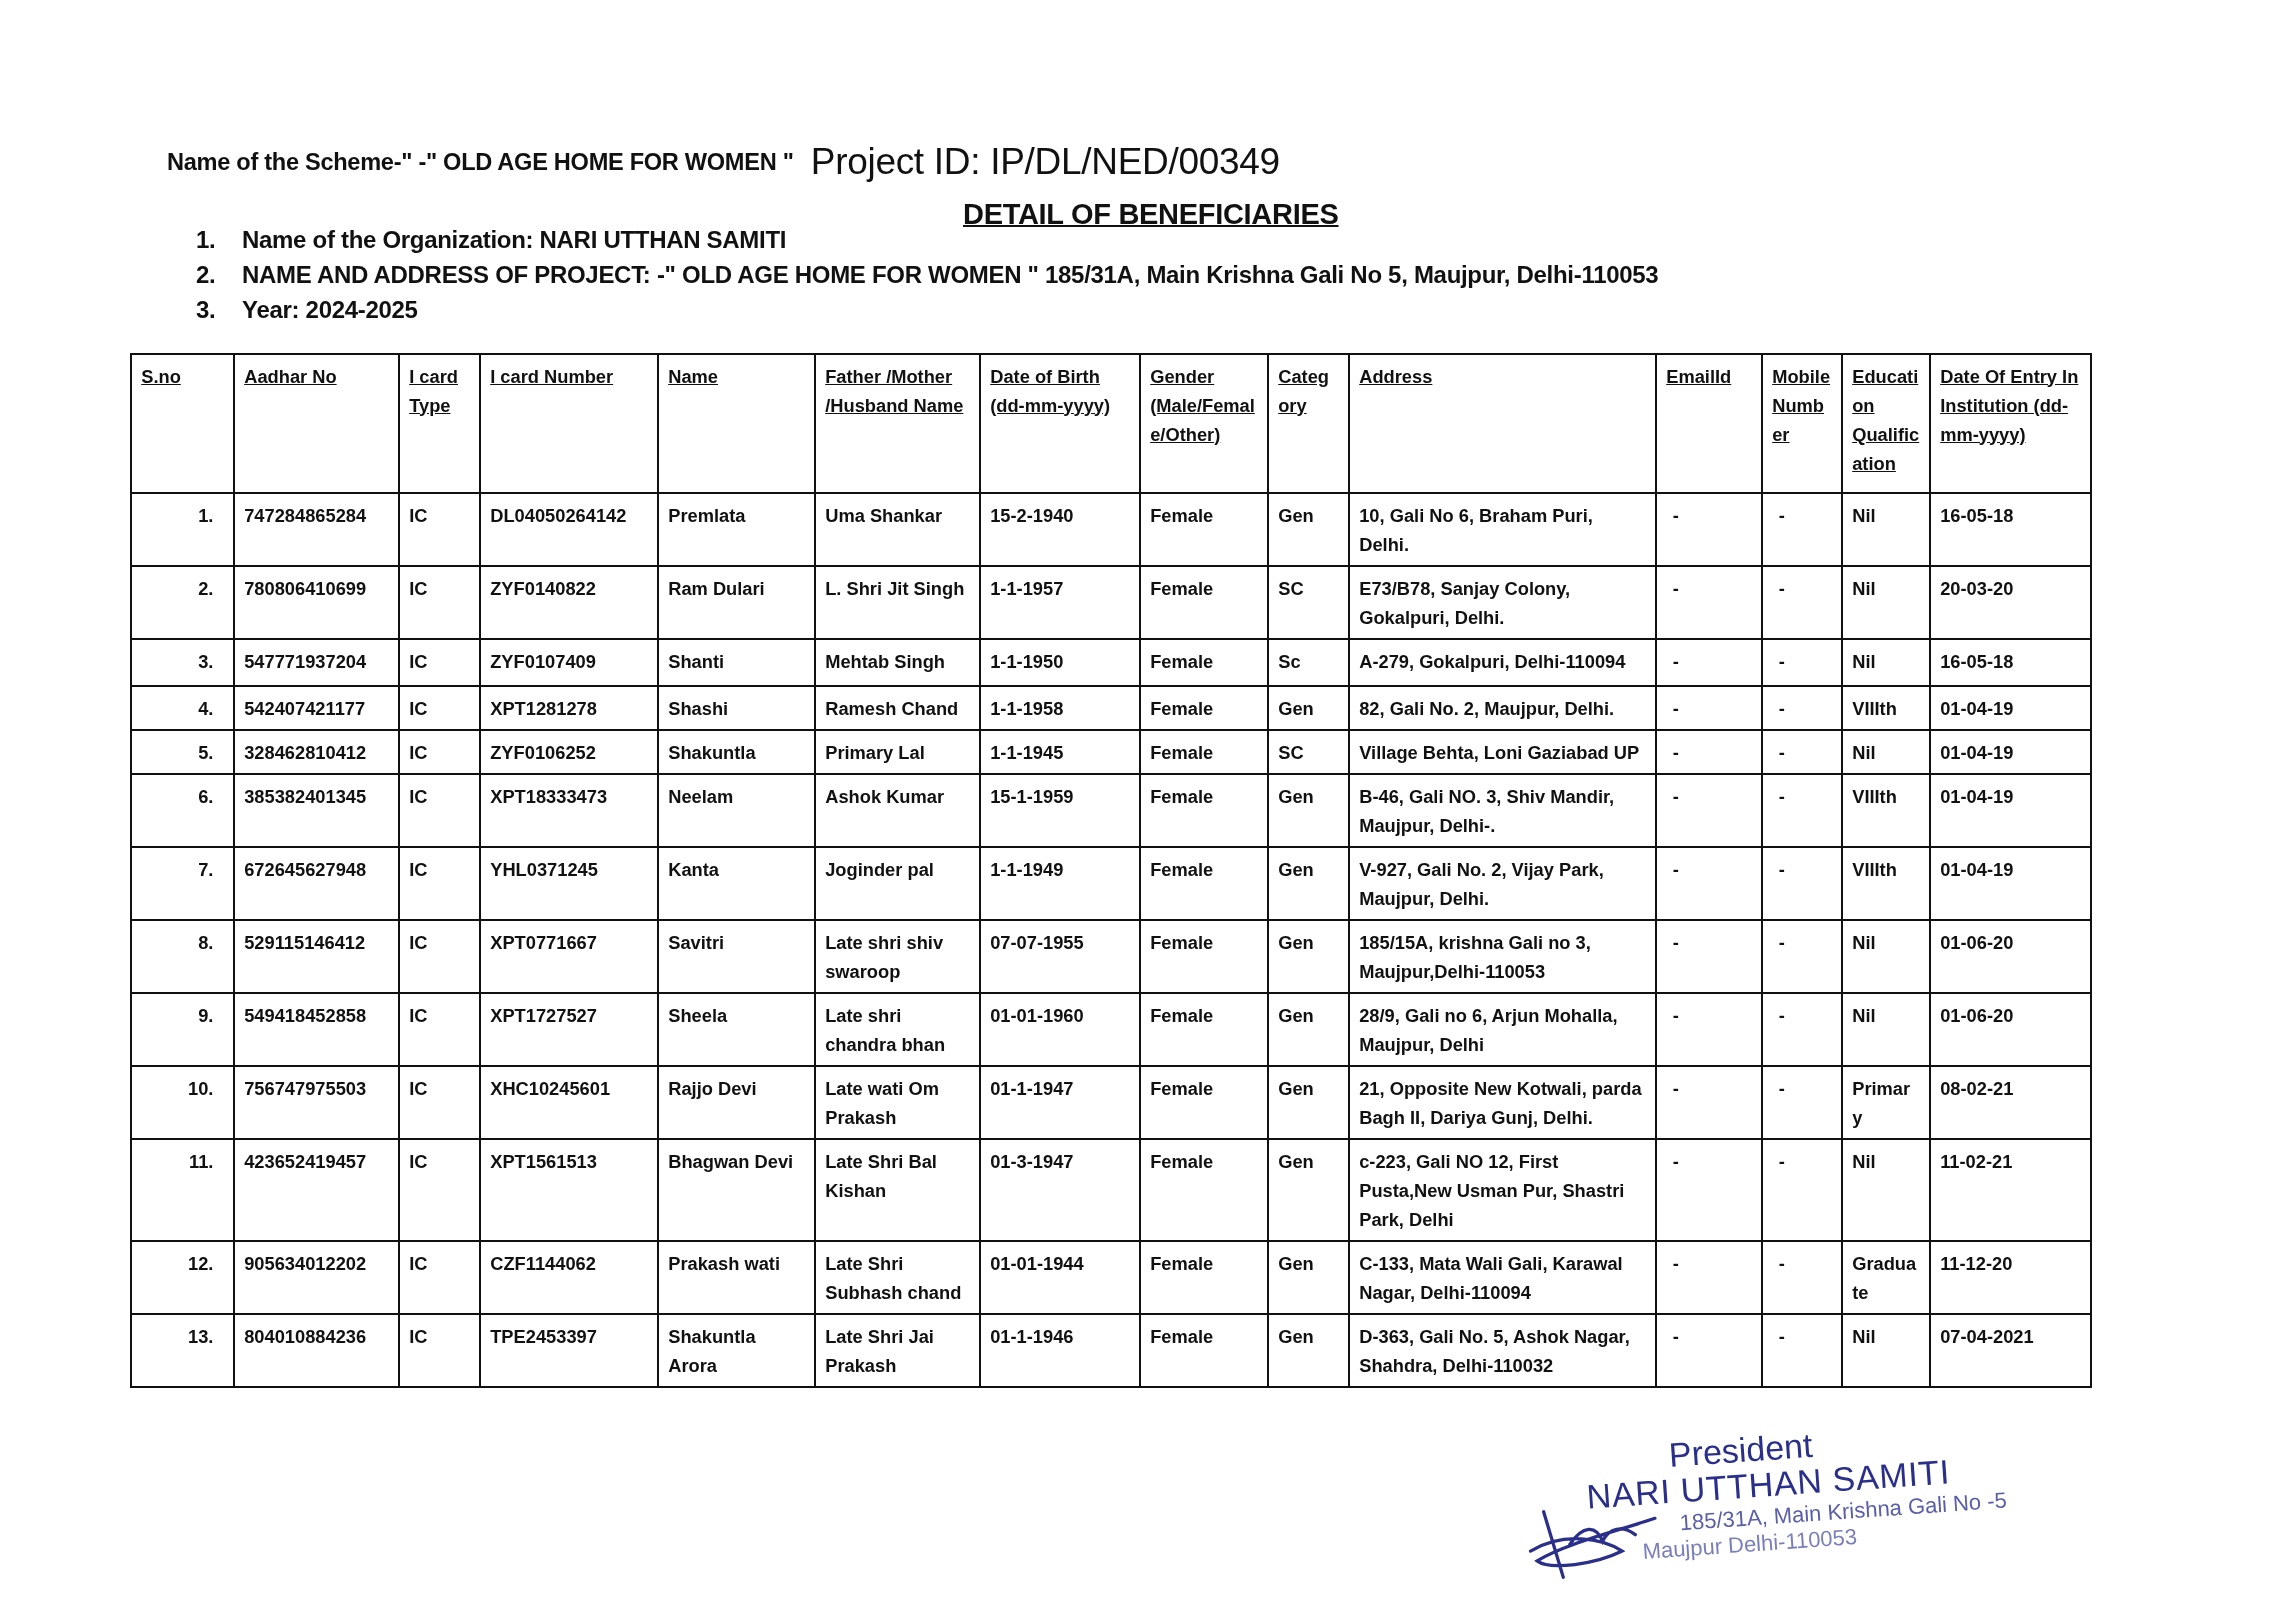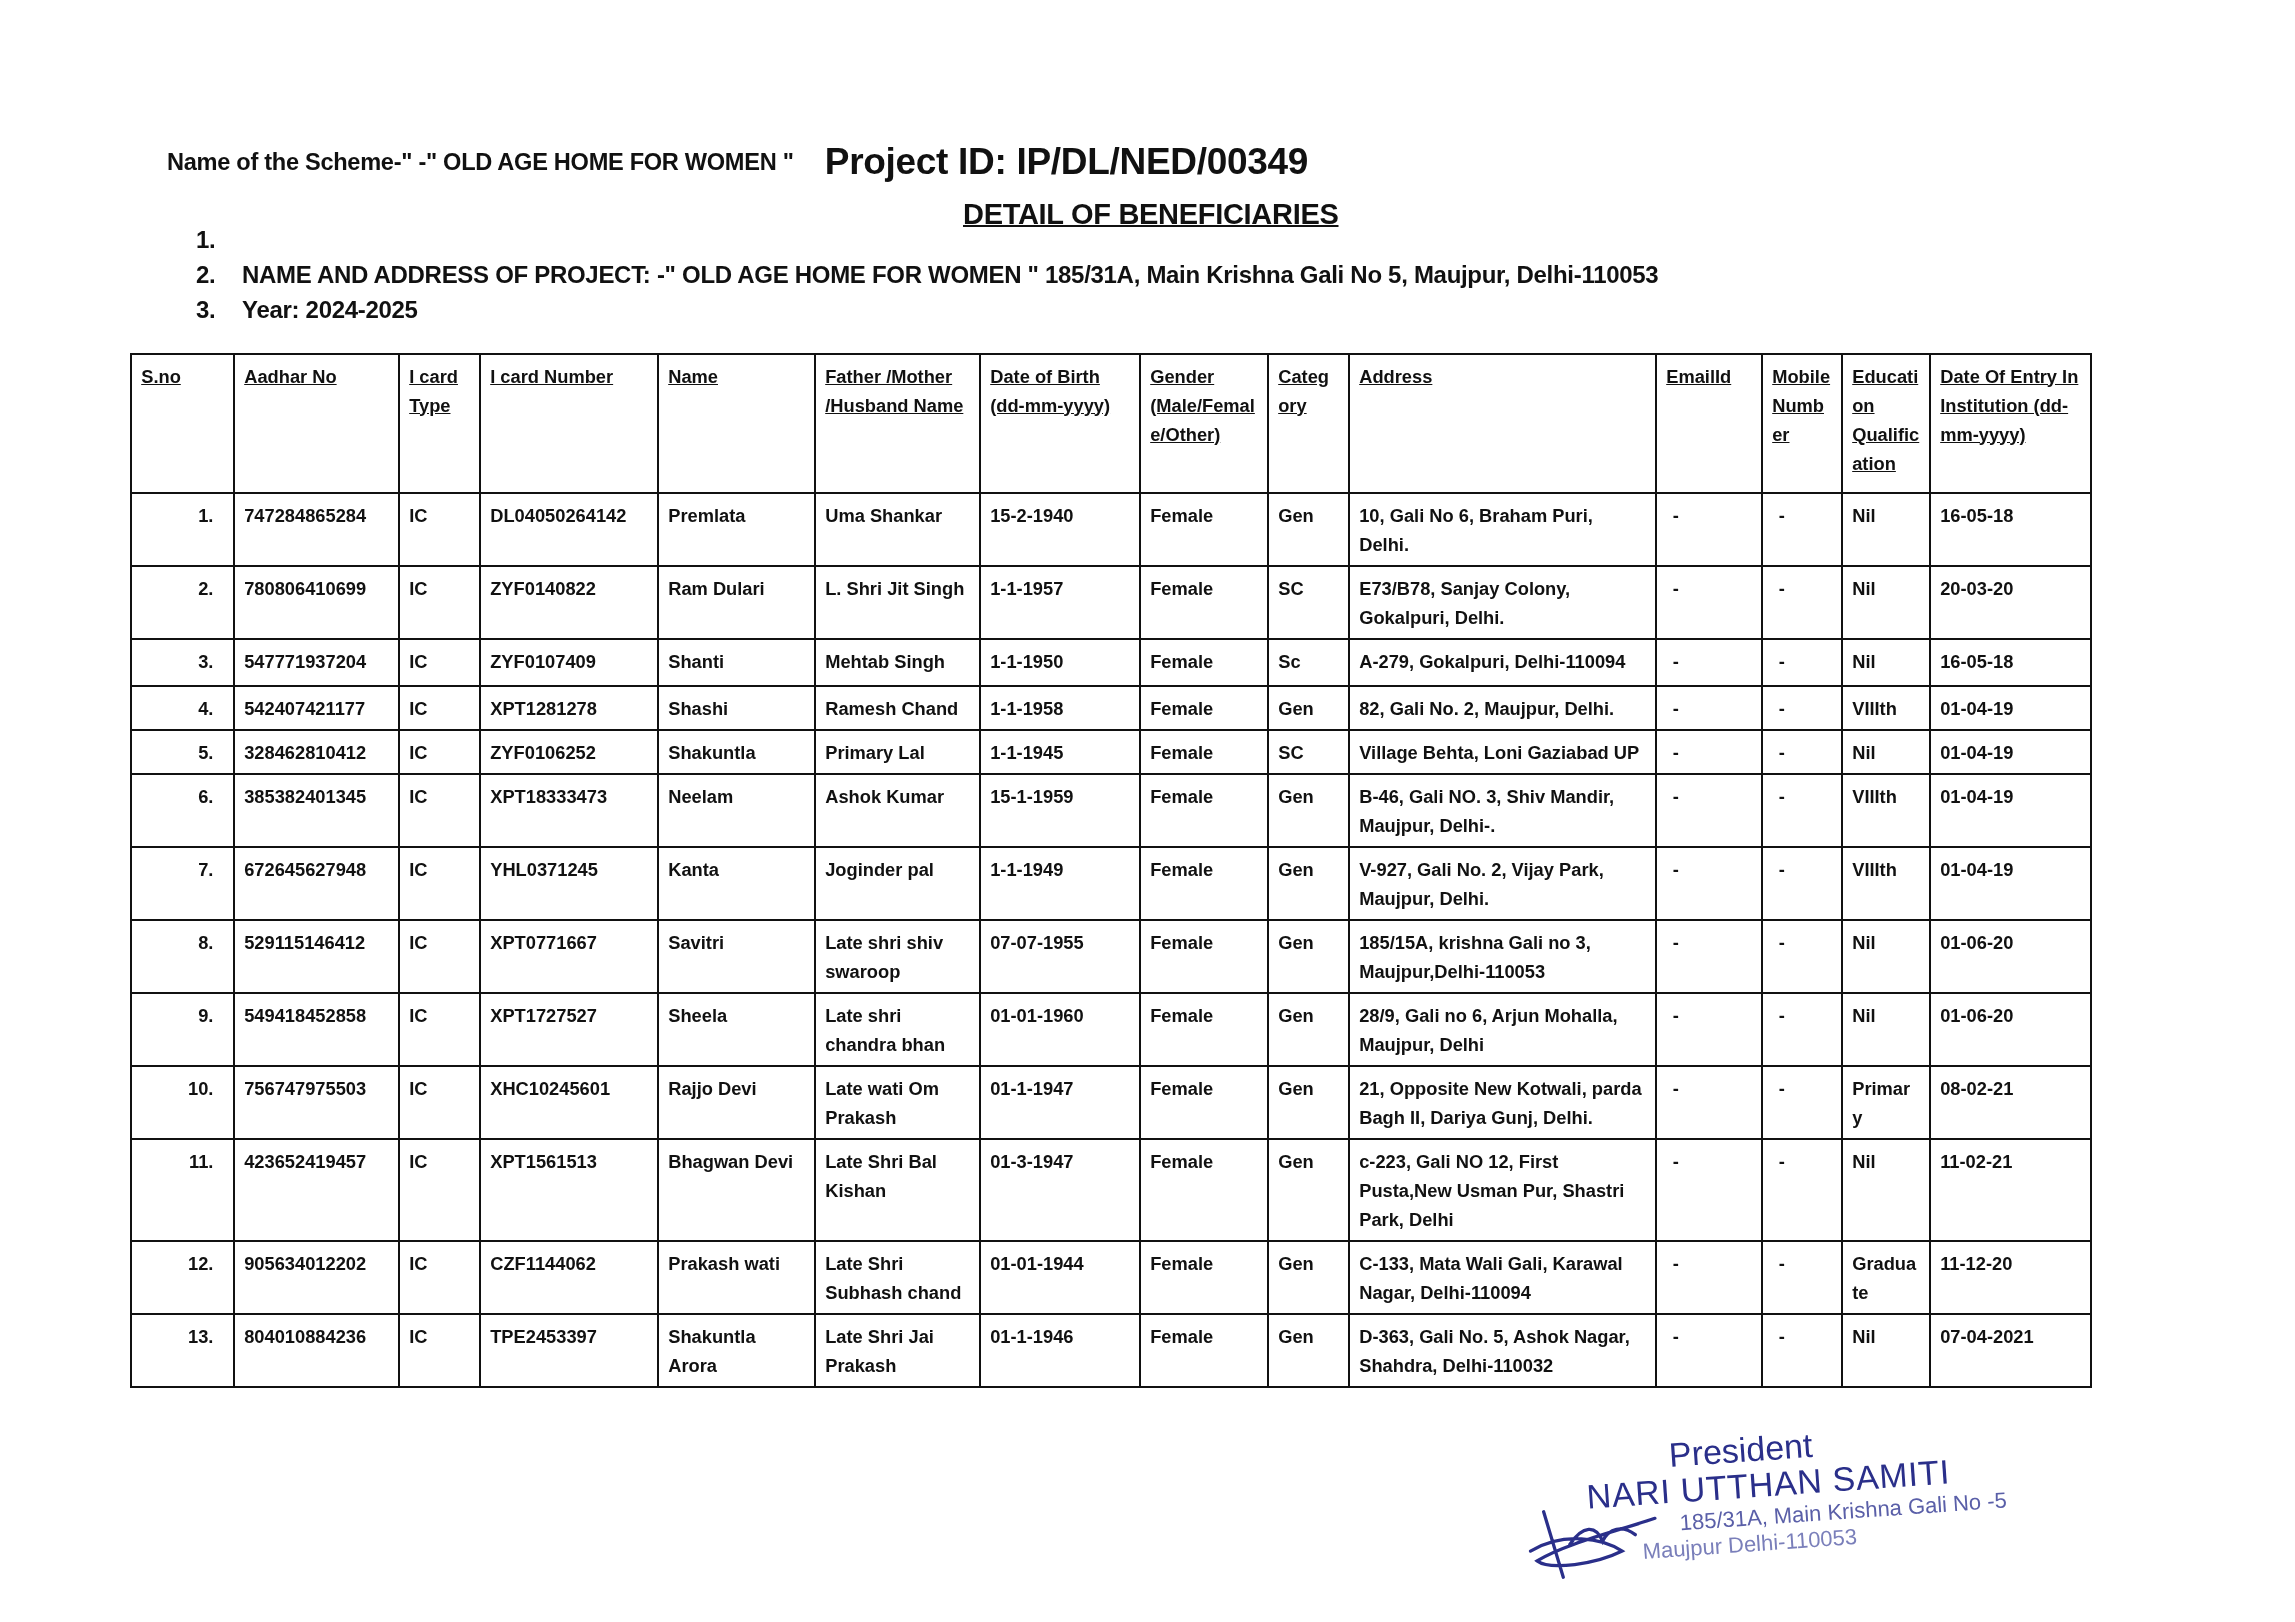--- a/index.html
+++ b/index.html
@@ -1,19 +1,19 @@
 <!DOCTYPE html>
 <html style="font-size:10.5px"><head>
 <meta charset="utf-8">
 <style>
   html, body { margin:0; padding:0; background:#ffffff; }
   body { width:2295px; height:1622px; position:relative; overflow:hidden;
          font-family:"Liberation Sans", sans-serif; color:#111; }
   .scheme-line { position:absolute; left:167px; top:141px; font-weight:bold; font-size:23.6px; letter-spacing:-0.3px; white-space:nowrap; }
-  .scheme-line .pid { font-size:37px; font-weight:bold; margin-left:25px; vertical-align:-3.9px; }
+  .scheme-line .pid { font-size:37px; font-weight:normal; margin-left:11px; vertical-align:-3.9px; }
   .subtitle { position:absolute; left:963px; top:198px; font-weight:bold; font-size:29px; text-decoration:underline; text-decoration-thickness:2px; white-space:nowrap; letter-spacing:-0.3px; }
   .info-list { position:absolute; left:196px; top:222px; font-weight:bold; font-size:24px; letter-spacing:-0.3px; }
   .info-list .row { height:35px; line-height:35px; white-space:nowrap; display:flex; }
   .info-list .num { width:46px; }
   table.ben { position:absolute; left:130px; top:353px; width:1960px; border-collapse:collapse; table-layout:fixed; font-size:18.3px; font-weight:bold; }
   table.ben th, table.ben td { border:2px solid #111; vertical-align:top; padding:6.5px 9.2px; text-align:left; line-height:29px; word-wrap:break-word; }
   table.ben th { text-decoration:underline; font-size:18.3px; height:124px; }
   table.ben td.sno { text-align:right; padding-right:19.6px; }
   table.ben td.dash { padding-left:15.7px; }
   .r1{height:43px}.r2{height:60px}.r3{height:47px}.r4{height:43px}.r5{height:43px}
@@ -32,20 +32,21 @@
 <div class="scheme-line">
   <span>Name of the Scheme-" -" OLD AGE HOME FOR WOMEN "</span>
   <span class="pid">Project ID: IP/DL/NED/00349</span>
 </div>
 
 <div class="subtitle">DETAIL OF  BENEFICIARIES</div>
 
 <div class="info-list">
   <div class="row">
     <span class="num">1.</span>
+    <span>Name of the Organization: NARI UTTHAN SAMITI</span>
   </div>
   <div class="row">
     <span class="num">2.</span>
     <span>NAME AND ADDRESS OF PROJECT: -" OLD AGE HOME FOR WOMEN " 185/31A, Main Krishna Gali No 5, Maujpur, Delhi-110053</span>
   </div>
   <div class="row">
     <span class="num">3.</span>
     <span>Year: 2024-2025</span>
   </div>
 </div>

